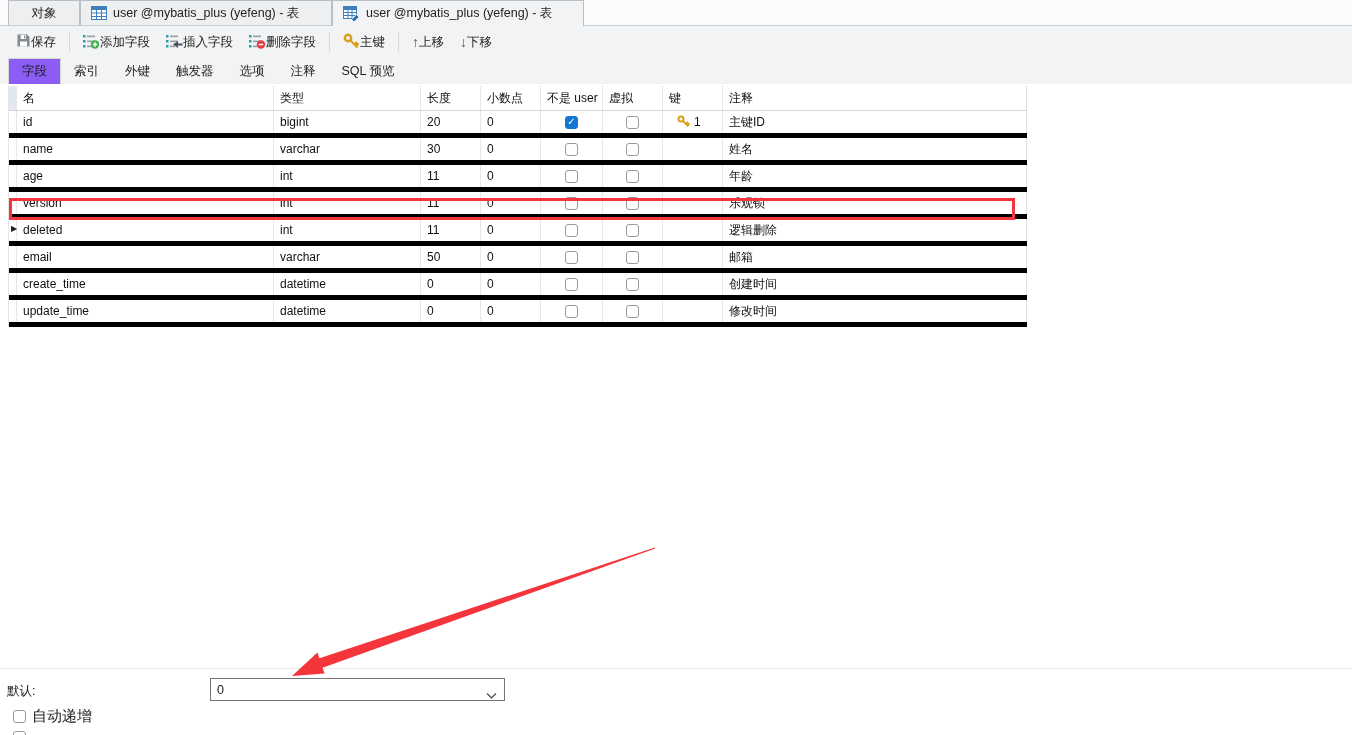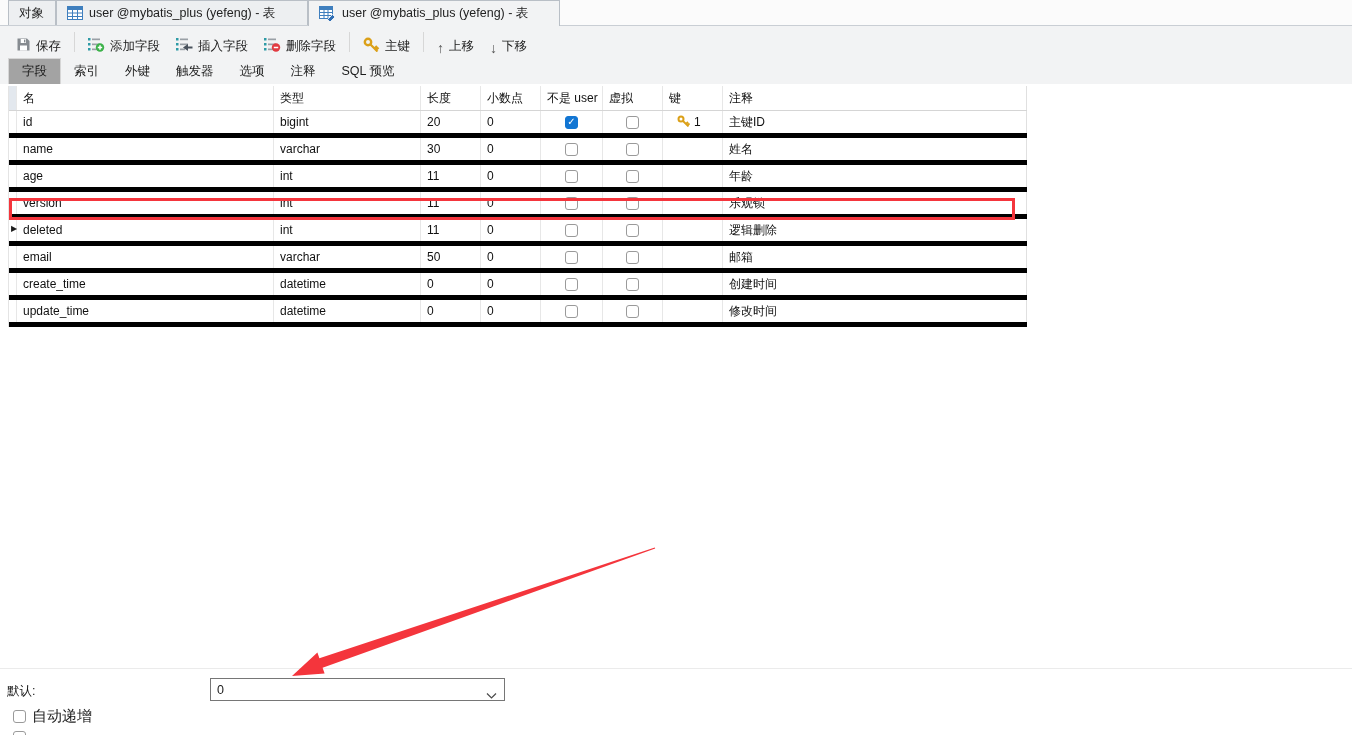--- a/index.html
+++ b/index.html
@@ -5,38 +5,38 @@
   html,body{margin:0;padding:0;background:#fff;}
   .window{position:relative;width:1352px;height:735px;background:#ffffff;overflow:hidden;
           font-family:"Liberation Sans","DejaVu Sans",sans-serif;font-size:12px;color:#1b1b1b;}
 
   
   .tabbar{position:absolute;top:0;left:0;width:100%;height:26px;background:#fbfbfb;
           border-bottom:1px solid #c9ced4;box-sizing:border-box;display:flex;padding-left:8px;}
   .doc-tab{box-sizing:border-box;height:25px;display:flex;align-items:center;gap:6px;
            border:1px solid #b9bfc6;border-bottom:none;background:#edeff1;padding:0 10px;
            font-size:12.5px;color:#222;}
-  .doc-tab.first{width:48px;}
+  .doc-tab.first{justify-content:center;width:72px;}
   .doc-tab.w{width:252px;}
   .doc-tab.active{height:26px;background:#f2f3f4;margin-bottom:-1px;}
   .doc-tab .ticon{flex:0 0 auto;display:flex;}
 
   
   .toolbar{position:absolute;top:26px;left:0;width:100%;height:32px;background:#f2f3f4;
            display:flex;align-items:center;padding-left:8px;box-sizing:border-box;}
-  .tbtn{display:flex;align-items:flex-end;gap:5px;height:26px;padding:0 8px;font-size:12.5px;
+  .tbtn{display:flex;align-items:center;height:26px;padding:0 8px;font-size:12.5px;
         color:#1b1b1b;border-radius:3px;}
   .tsep{width:1px;height:20px;background:#d7d7d7;margin:0 5px;}
   .arrow-glyph{font-size:14px;color:#555;line-height:1;}
 
   
   .subtabs{position:absolute;top:58px;left:0;width:100%;height:26px;background:#f2f3f4;
            display:flex;padding-left:8px;box-sizing:border-box;}
   .stab{display:flex;align-items:center;padding:0 13px;font-size:12.5px;color:#1b1b1b;}
-  .stab.active{background:#a3a3a3;border:1px solid #d6d6d6;border-bottom:none;}
+  .stab.active{background:#8b5cf6;border:1px solid #d6d6d6;border-bottom:none;}
 
   
   .grid{position:absolute;left:8px;top:86px;width:1018px;border-left:1px solid #e4e4e4;}
   .grow{display:flex;height:22px;border-bottom:5px solid #000000;position:relative;background:#fff;}
   .grow.head{height:24px;border-bottom:1px solid #d5d5d5;}
   .gc{box-sizing:border-box;height:100%;border-right:1px solid #e7e7e7;display:flex;
       align-items:center;padding-left:6px;overflow:hidden;white-space:nowrap;color:#111;}
   .w-gut{width:8px;padding:0;}
   .grow.head .w-gut{background:#e3e8ee;}
   .w-name{width:257px;}

